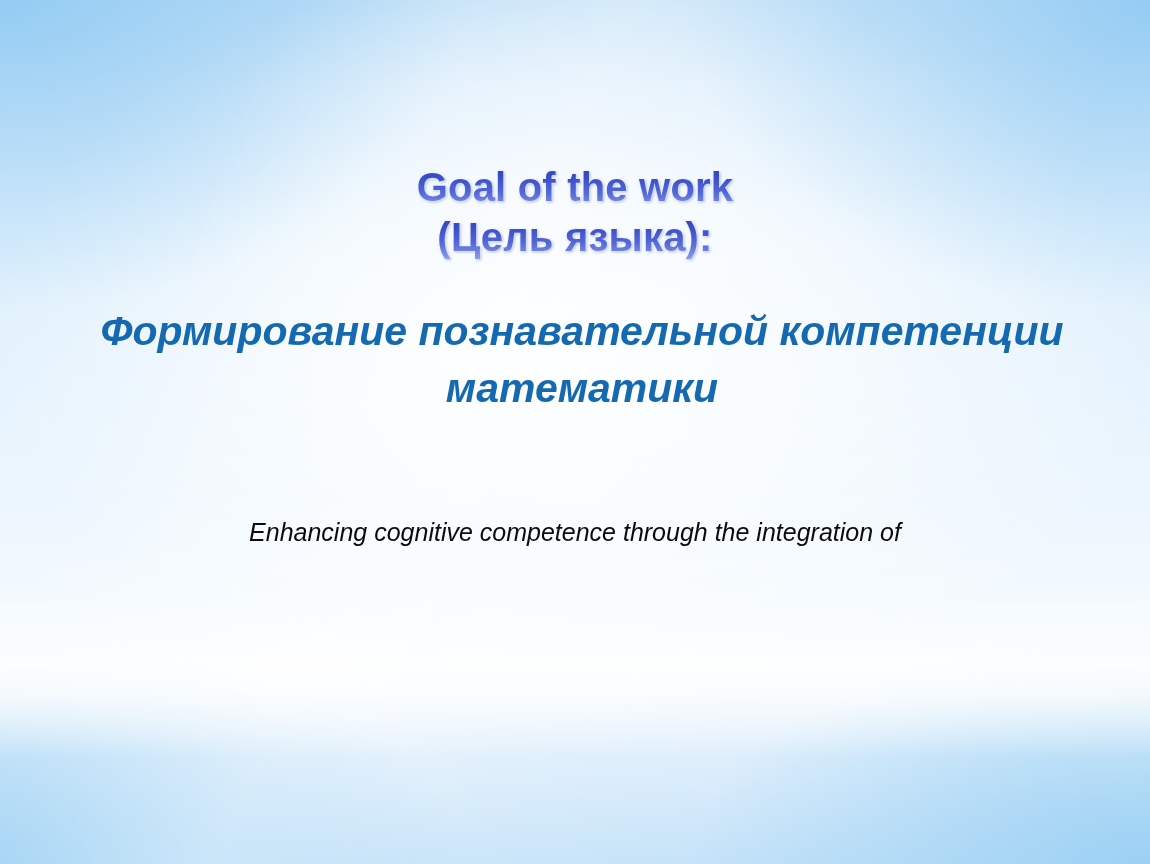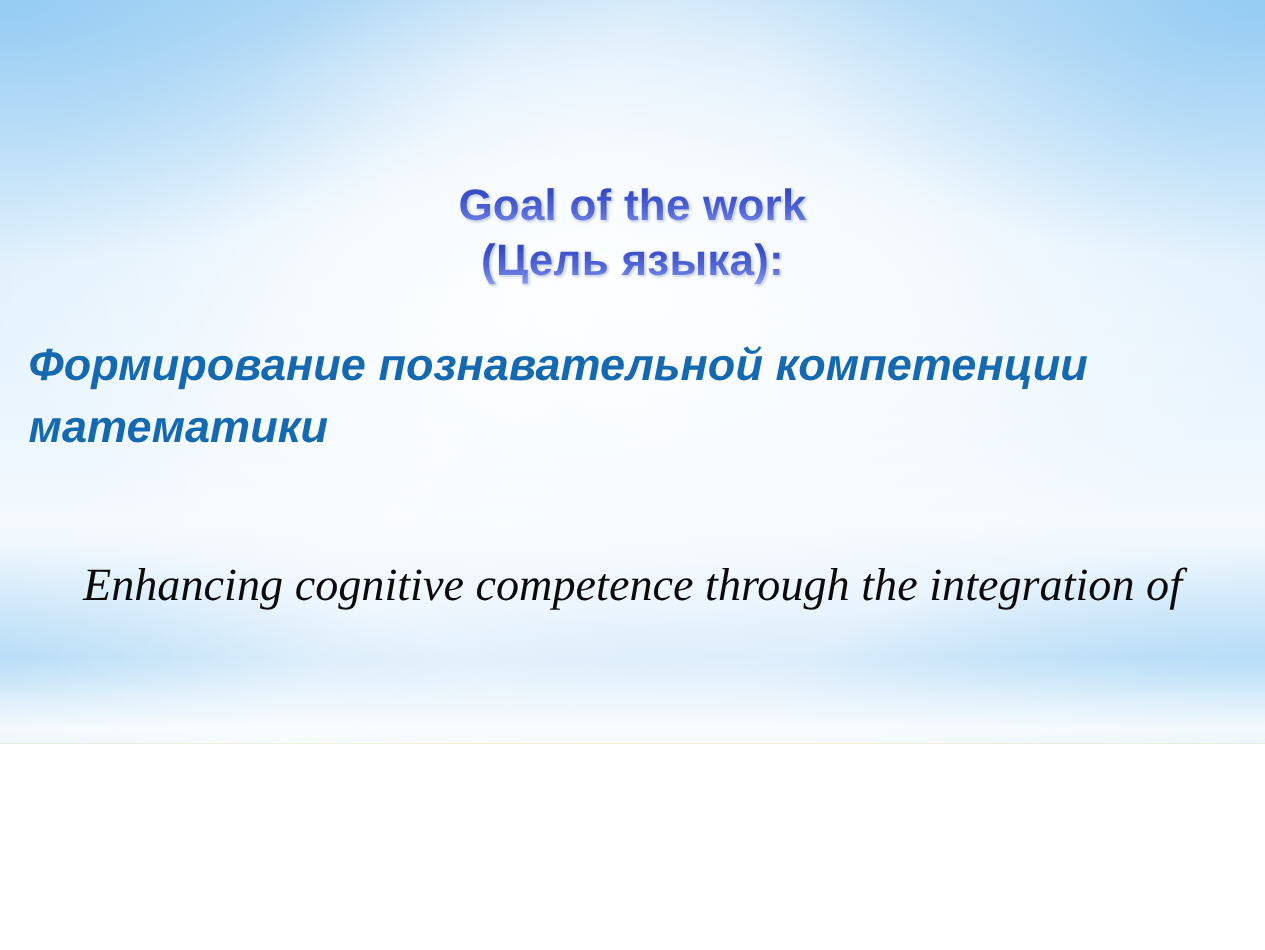--- a/index.html
+++ b/index.html
@@ -11,23 +11,23 @@
     width: 1150px;
     height: 864px;
     overflow: hidden;
     font-family: "Liberation Sans", sans-serif;
   }
 
   
   .slide {
     position: relative;
     width: 1150px;
-    height: 676px;
+    height: 864px;
     overflow: hidden;
-    background-color: #fde047;
+    background-color: #86efac;
   }
 
   .bg-layer {
     position: absolute;
     inset: 0;
     pointer-events: none;
   }
 
   
   .bg-base {
@@ -153,21 +153,21 @@
     -webkit-text-fill-color: transparent;
     filter: drop-shadow(0 0 1.2px rgba(255,255,255,0.95))
             drop-shadow(1px 1.5px 1.2px rgba(120,140,190,0.55));
   }
 
   .russian-block {
     position: absolute;
     top: 303px;
     left: 26px;
     right: 12px;
-    text-align: left;
+    text-align: center;
   }
 
   .russian-line {
     font-family: "Liberation Sans", sans-serif;
     font-weight: bold;
     font-style: italic;
     font-size: 41px;
     line-height: 57px;
     color: #1569b0;
     text-shadow: 0 1px 1px rgba(255,255,255,0.75);
@@ -176,24 +176,24 @@
 
   .english-block {
     position: absolute;
     top: 503px;
     left: 20px;
     right: 20px;
     text-align: center;
   }
 
   .english-line {
-    font-family: Liberation Serif, serif;
+    font-family: Liberation Sans, sans-serif;
     font-weight: normal;
     font-style: italic;
-    font-size: 42px;
+    font-size: 25px;
     line-height: 59px;
     color: #0b0b0b;
     white-space: nowrap;
   }
 </style>
 </head>
 <body>
 
 <div class="slide">
 

